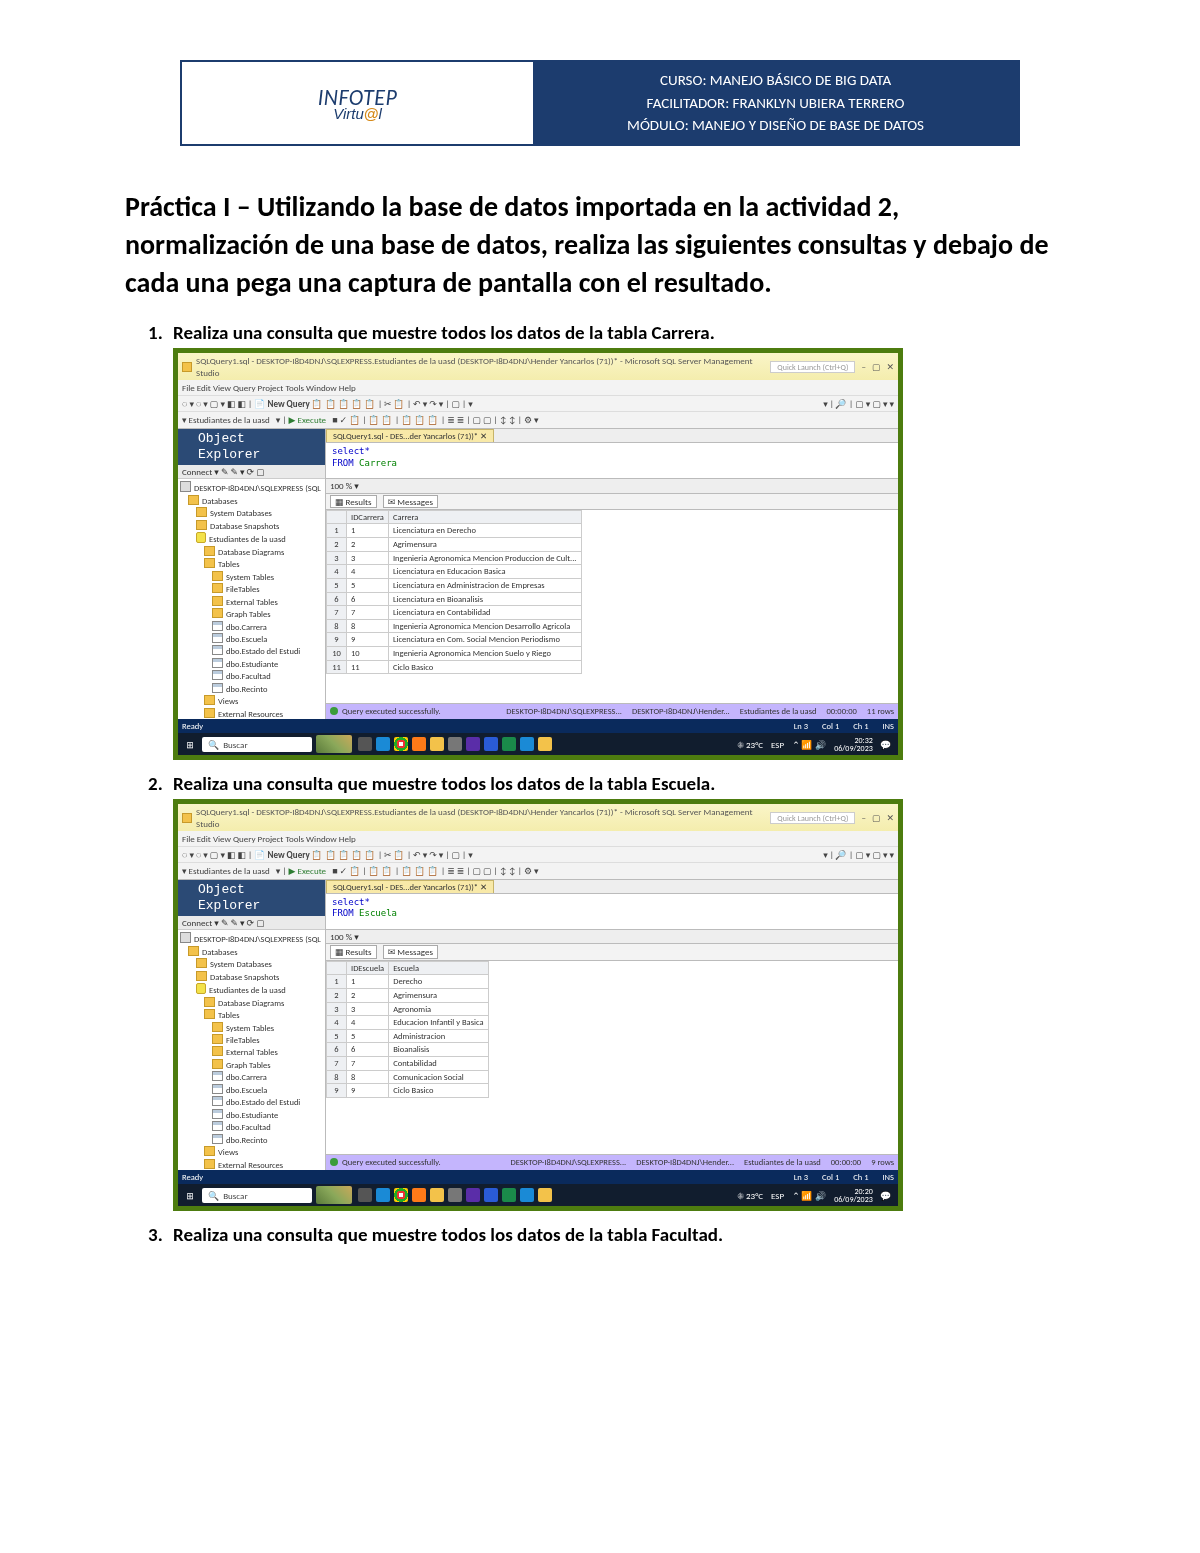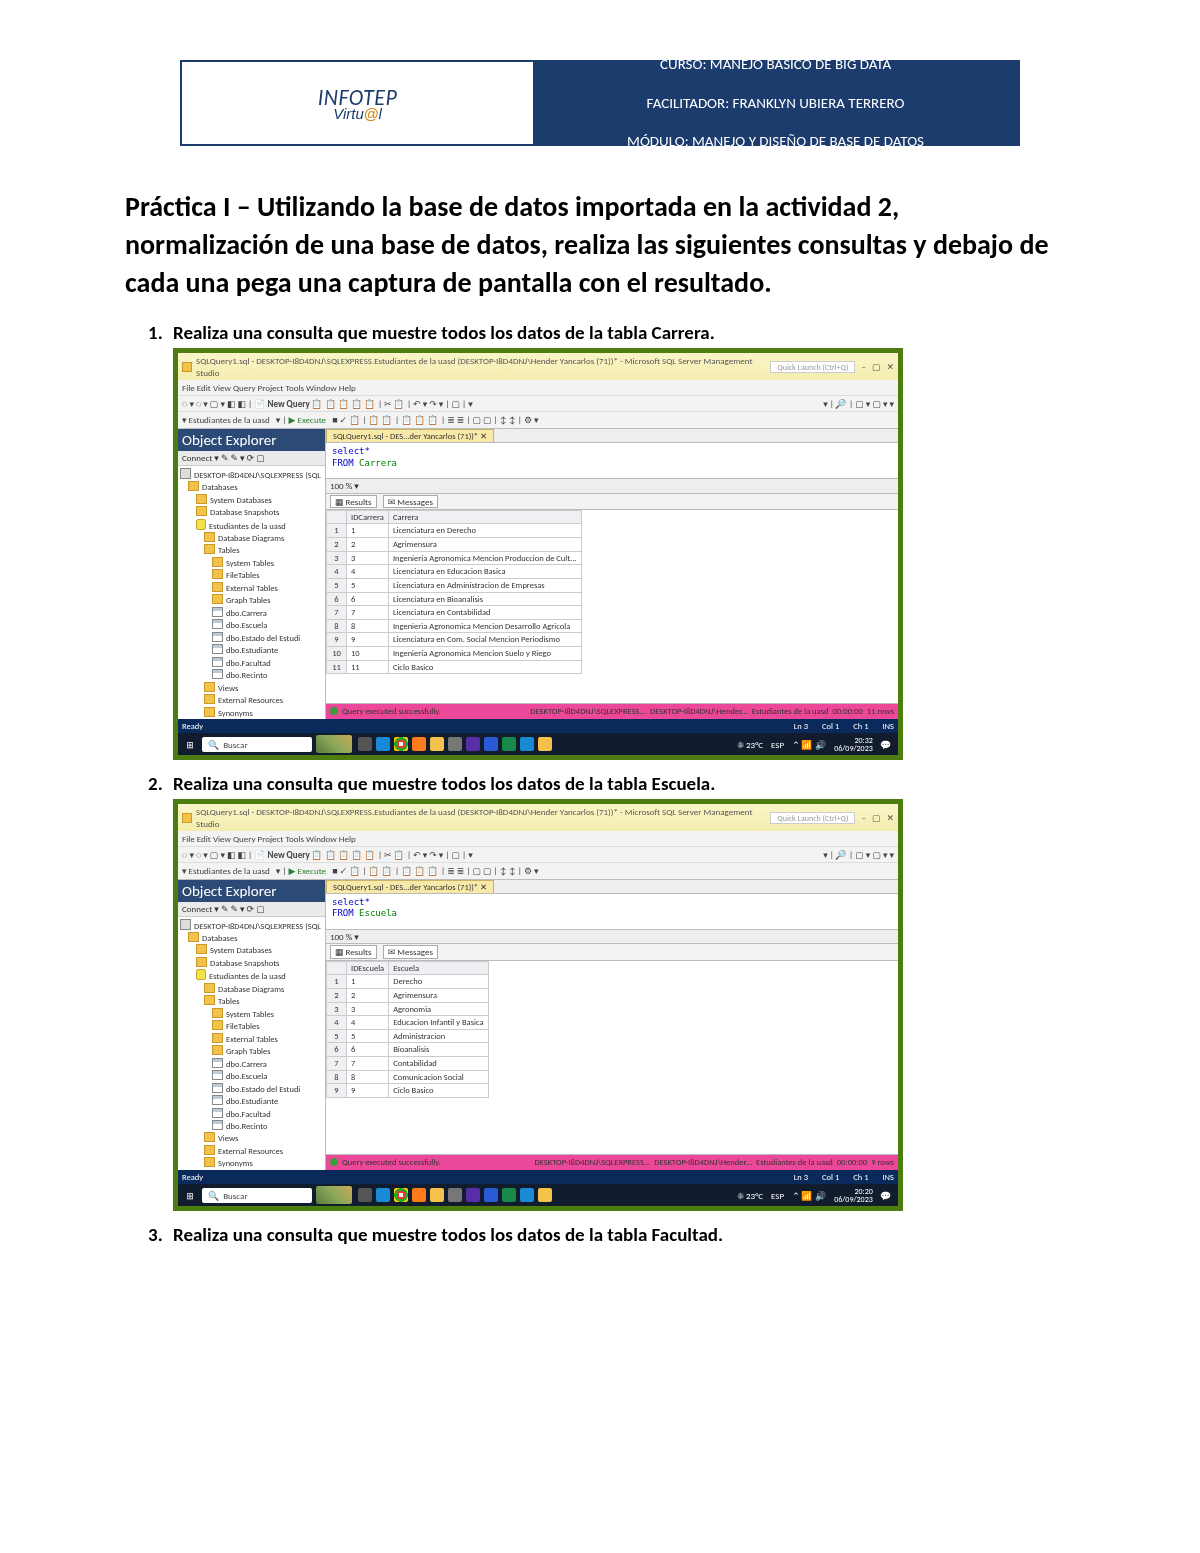--- a/index.html
+++ b/index.html
@@ -14,21 +14,21 @@
   }
   .banner-left {
     flex: 0 0 42%; display:flex; align-items:center; justify-content:center; background:#fff;
   }
   .logo { display:flex; flex-direction:column; align-items:center; }
   .logo-top { font-weight:normal; font-style:italic; color:#1c3c6e; font-size:22px; letter-spacing:0.5px; position:relative;}
   .logo-bot { font-style:italic; color:#1c3c6e; font-family:Liberation Sans, sans-serif; font-size:15px; margin-top:-6px;}
   .logo-at { color:#d68a1a; font-weight:bold; }
   .banner-right {
     flex:1; background:#1c3c6e; color:#fff; display:flex; flex-direction:column; justify-content:center;
-    font-size:15px; line-height:1.5; text-align:center; padding:4px 10px;gap:16px;
+    font-size:15px; line-height:1.5; text-align:center; padding:4px 10px;
   }
   
   .title { color:#1c3c6e; font-weight:bold; font-size:22px; margin-bottom:40px; }
   
   .intro { font-size:28px; font-weight:bold; line-height:1.35; margin-bottom:20px; padding-right:8px;}
   
   ol.tasks { margin-left:42px; }
   ol.tasks > li { font-size:19px; font-weight:bold; margin-bottom:6px; padding-left:6px; }
   ol.tasks > li::marker { font-weight:bold; }
   
@@ -37,21 +37,21 @@
     width:730px; margin: 4px 0 12px 0; line-height:1.25;
   }
   .ssms-title { background: linear-gradient(#faf5c8,#f4edad); padding:2px 4px; color:#555; display:flex; align-items:center; }
   .ssms-title .tt { flex:1; }
   .ssms-title .ql { font-size:8px; color:#999; border:1px solid #ccc; padding:0 6px; margin-left:6px; background:#fff;}
   .ssms-menu { background:#f3f3f3; padding:2px 4px; color:#444; }
   .ssms-tb1 { background:#f3f3f3; padding:2px 4px; color:#444; border-top:1px solid #ddd; display:flex; gap:4px; align-items:center;}
   .ssms-tb2 { background:#f3f3f3; padding:2px 4px; color:#444; border-top:1px solid #ddd; border-bottom:1px solid #bbb;}
   .ssms-body { display:flex; height:290px; }
   .oe { width:148px; background:#fff; border-right:1px solid #bbb; display:flex; flex-direction:column; }
-  .oe-head { background:#2b4a75; color:#fff; padding:2px 4px; font-size:15px;}
+  .oe-head { background:#2b4a75; color:#fff; padding:2px 20px; font-size:13px;font-family:Liberation Mono, monospace;}
   .oe-conn { background:#eaeaea; padding:1px 4px; border-bottom:1px solid #ccc;}
   .tree { flex:1; overflow:hidden; padding:2px 0 2px 2px; font-size:8.5px; line-height:1.35;}
   .tree div { white-space:nowrap; overflow:hidden; text-overflow:clip;}
   .ind1{padding-left:8px} .ind2{padding-left:16px} .ind3{padding-left:24px} .ind4{padding-left:32px}
   .fld::before{content:"";display:inline-block;width:9px;height:8px;background:#f3c24a;border:1px solid #c79a2a;margin-right:3px;vertical-align:-1px;}
   .db::before{content:"";display:inline-block;width:8px;height:9px;background:#f3e24a;border:1px solid #c7a82a;border-radius:2px;margin-right:3px;vertical-align:-1px;}
   .tbl::before{content:"";display:inline-block;width:9px;height:8px;background:#fff;border:1px solid #888;margin-right:3px;vertical-align:-1px;box-shadow:inset 0 3px 0 #bcd;}
   .srv::before{content:"";display:inline-block;width:9px;height:9px;background:#ddd;border:1px solid #888;margin-right:3px;vertical-align:-1px;}
   .main { flex:1; display:flex; flex-direction:column; }
   .tabrow { background:#eee; border-bottom:1px solid #bbb; padding:0;}
@@ -59,23 +59,23 @@
   .sql { padding:3px 6px; font-family:Consolas,monospace; font-size:9px; height:36px; border-bottom:1px solid #bbb; background:#fff;}
   .kw{color:#0000c8;} .co{color:#008000;}
   .pct { background:#eee; padding:1px 4px; border-bottom:1px solid #bbb;}
   .reshead{ background:#f3f3f3; padding:1px 4px; border-bottom:1px solid #bbb;}
   .reshead .rt{ display:inline-block; border:1px solid #aaa; padding:0 4px; margin-right:4px; background:#fff;}
   .grid { flex:1; overflow:hidden; background:#fff;}
   table.res { border-collapse:collapse; font-size:8.5px; }
   table.res th, table.res td { border:1px solid #ccc; padding:1px 4px; text-align:left; white-space:nowrap;}
   table.res th { background:#eef0f3; font-weight:normal;}
   table.res td.rn { background:#eef0f3; text-align:center; width:20px;}
-  .statusbar { background:#ec4899; padding:2px 4px; display:flex; font-size:8.5px; border-top:1px solid #bbb;}
+  .statusbar { background:#c4b5fd; padding:2px 4px; display:flex; font-size:8.5px; border-top:1px solid #bbb;}
   .statusbar .ok::before{content:"";display:inline-block;width:8px;height:8px;background:#3a9c3a;border-radius:50%;margin-right:4px;vertical-align:-1px;}
-  .statusbar .seg{margin-left:auto; display:flex; gap:4px;}
+  .statusbar .seg{margin-left:auto; display:flex; gap:10px;}
   .bluebar { background:#0a2a5c; color:#fff; padding:2px 4px; display:flex; gap:24px; font-size:8.5px;}
   .bluebar .r{margin-left:auto; display:flex; gap:14px;}
   .taskbar{ background:#111d2e; display:flex; align-items:center; font-size:9px; color:#fff; height:22px;}
   .taskbar .win{width:24px;text-align:center;}
   .taskbar .search{background:#fff;color:#444;padding:2px 6px;border-radius:2px;display:flex;align-items:center;gap:4px;width:110px;}
   .taskbar .thumb{width:36px;height:18px;margin-left:4px;background:linear-gradient(45deg,#5a7a3a,#8aa85a,#caa85a);border-radius:2px;}
   .taskbar .icons{display:flex;gap:4px;margin-left:6px;}
   .taskbar .icons span{display:inline-block;width:14px;height:14px;border-radius:2px;}
   .i-edge{background:#1a8ad6;} .i-chrome{background:radial-gradient(circle,#fff 25%,#e33 0,#e33 45%,#2a2 0,#2a2 70%,#fc0 0);} .i-ff{background:#ff7a18;}
   .i-fe{background:#f3c24a;} .i-vs{background:#5a2da8;} .i-word{background:#2a5bd6;} .i-xl{background:#1a8a4a;}

